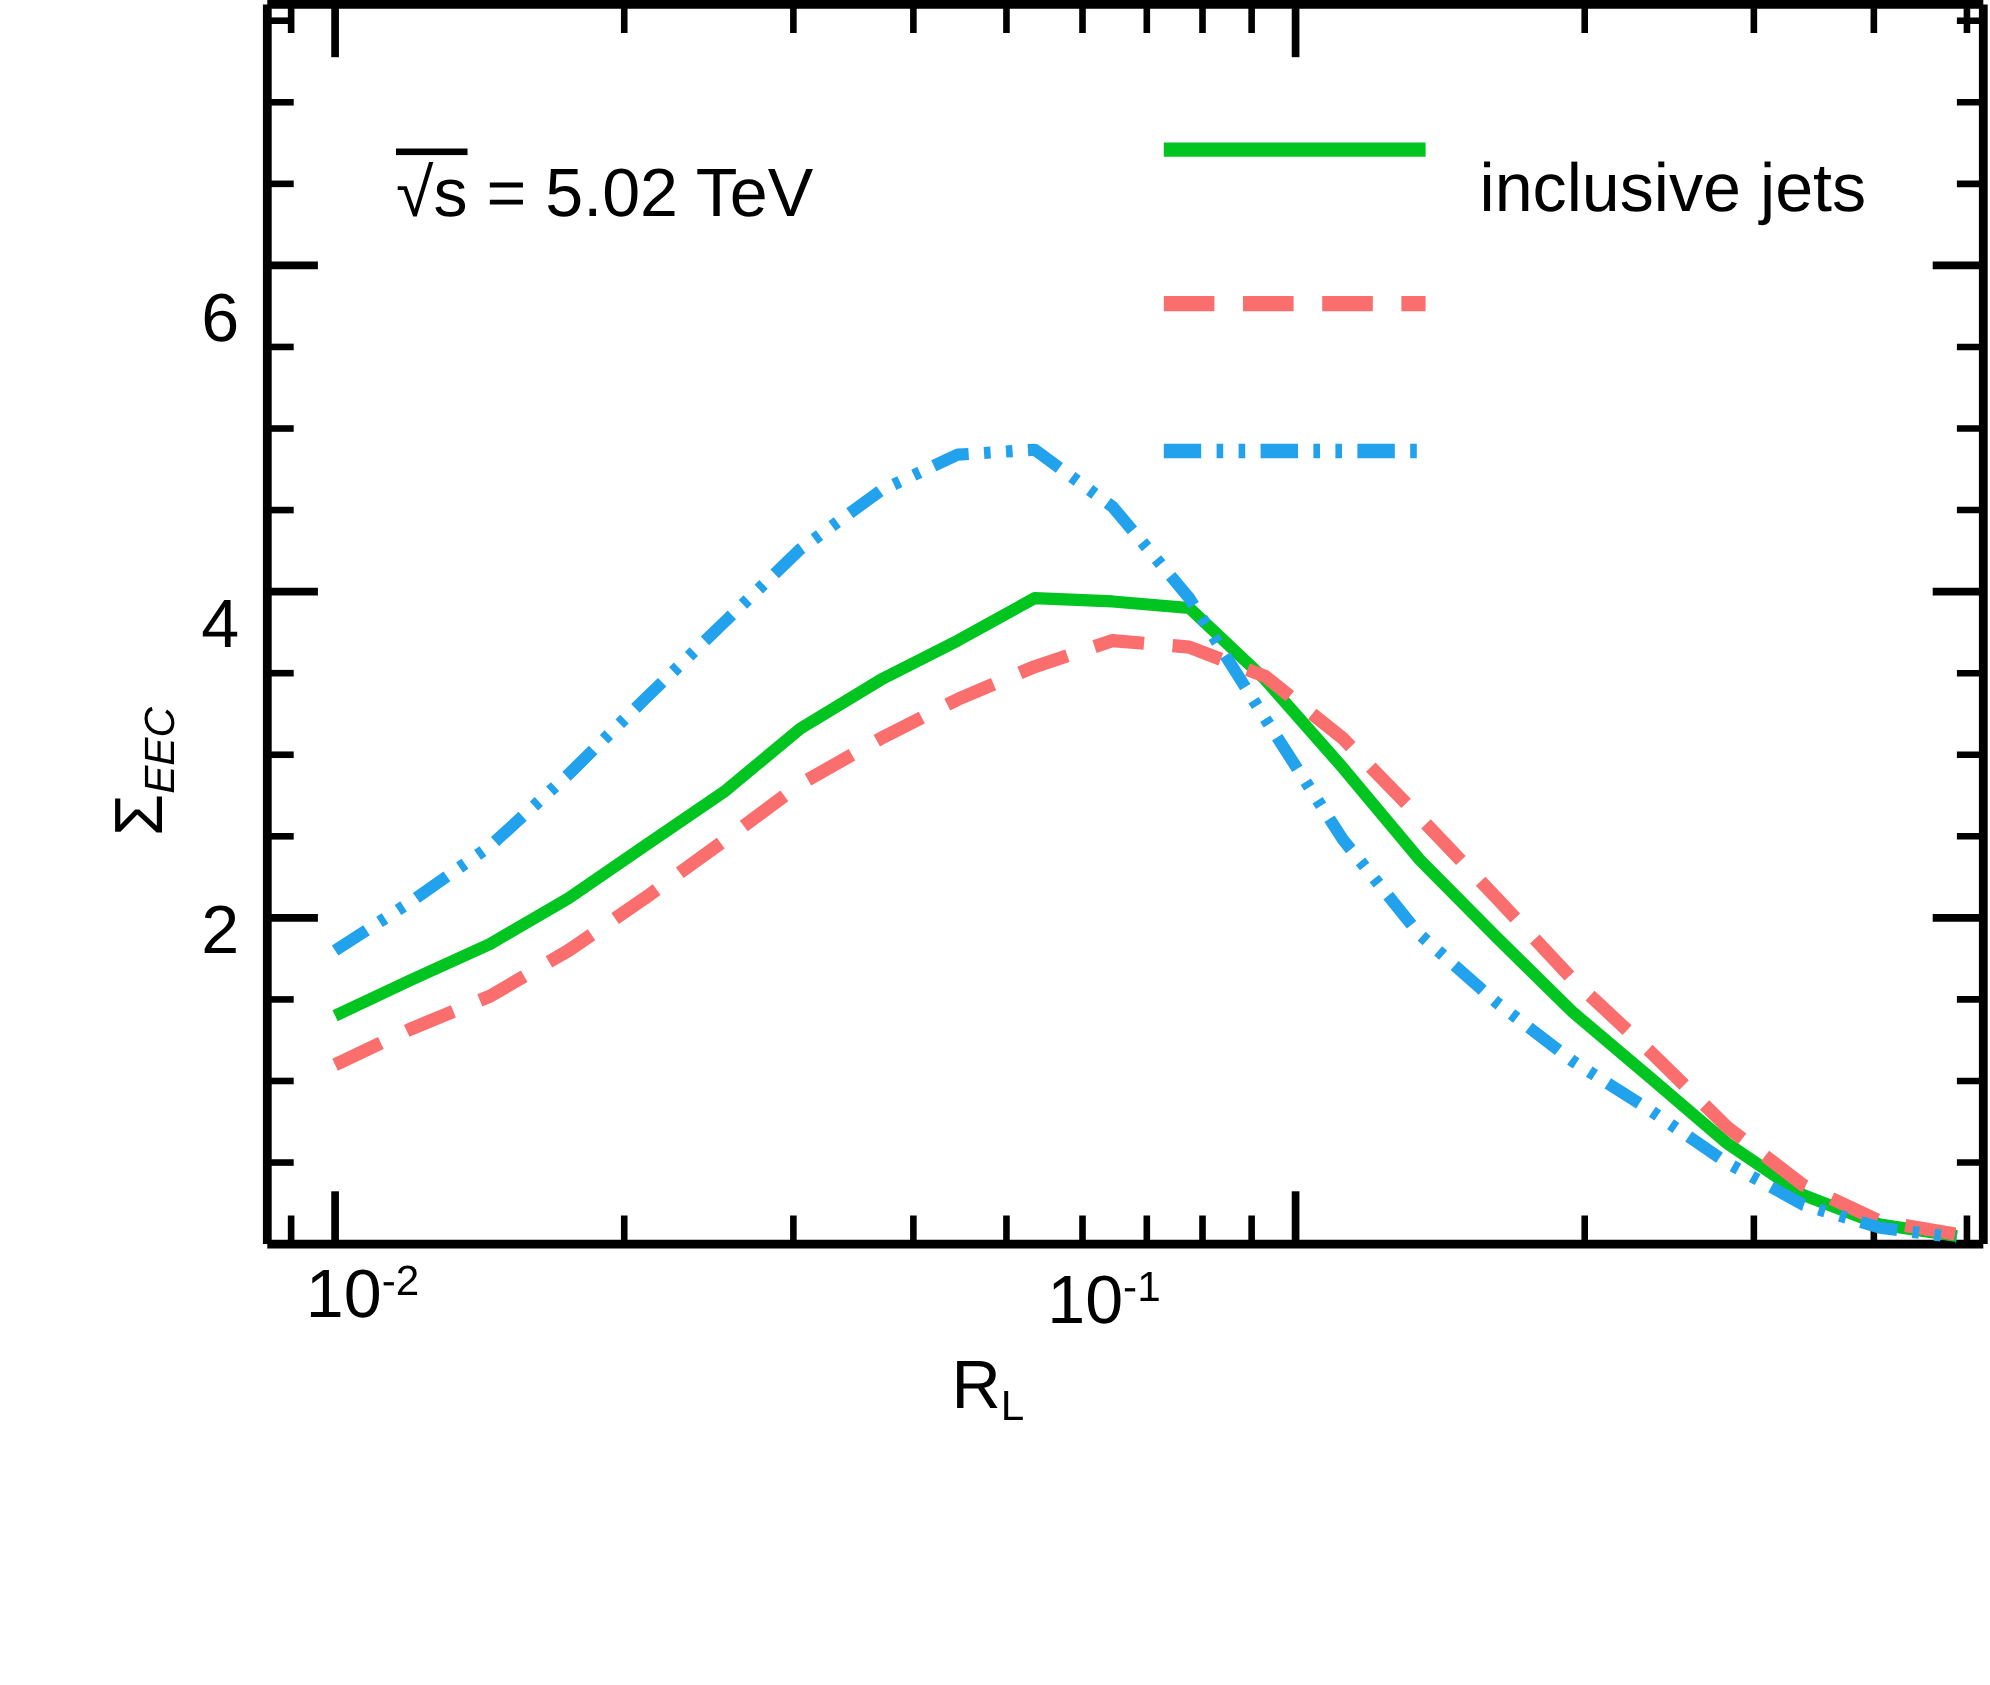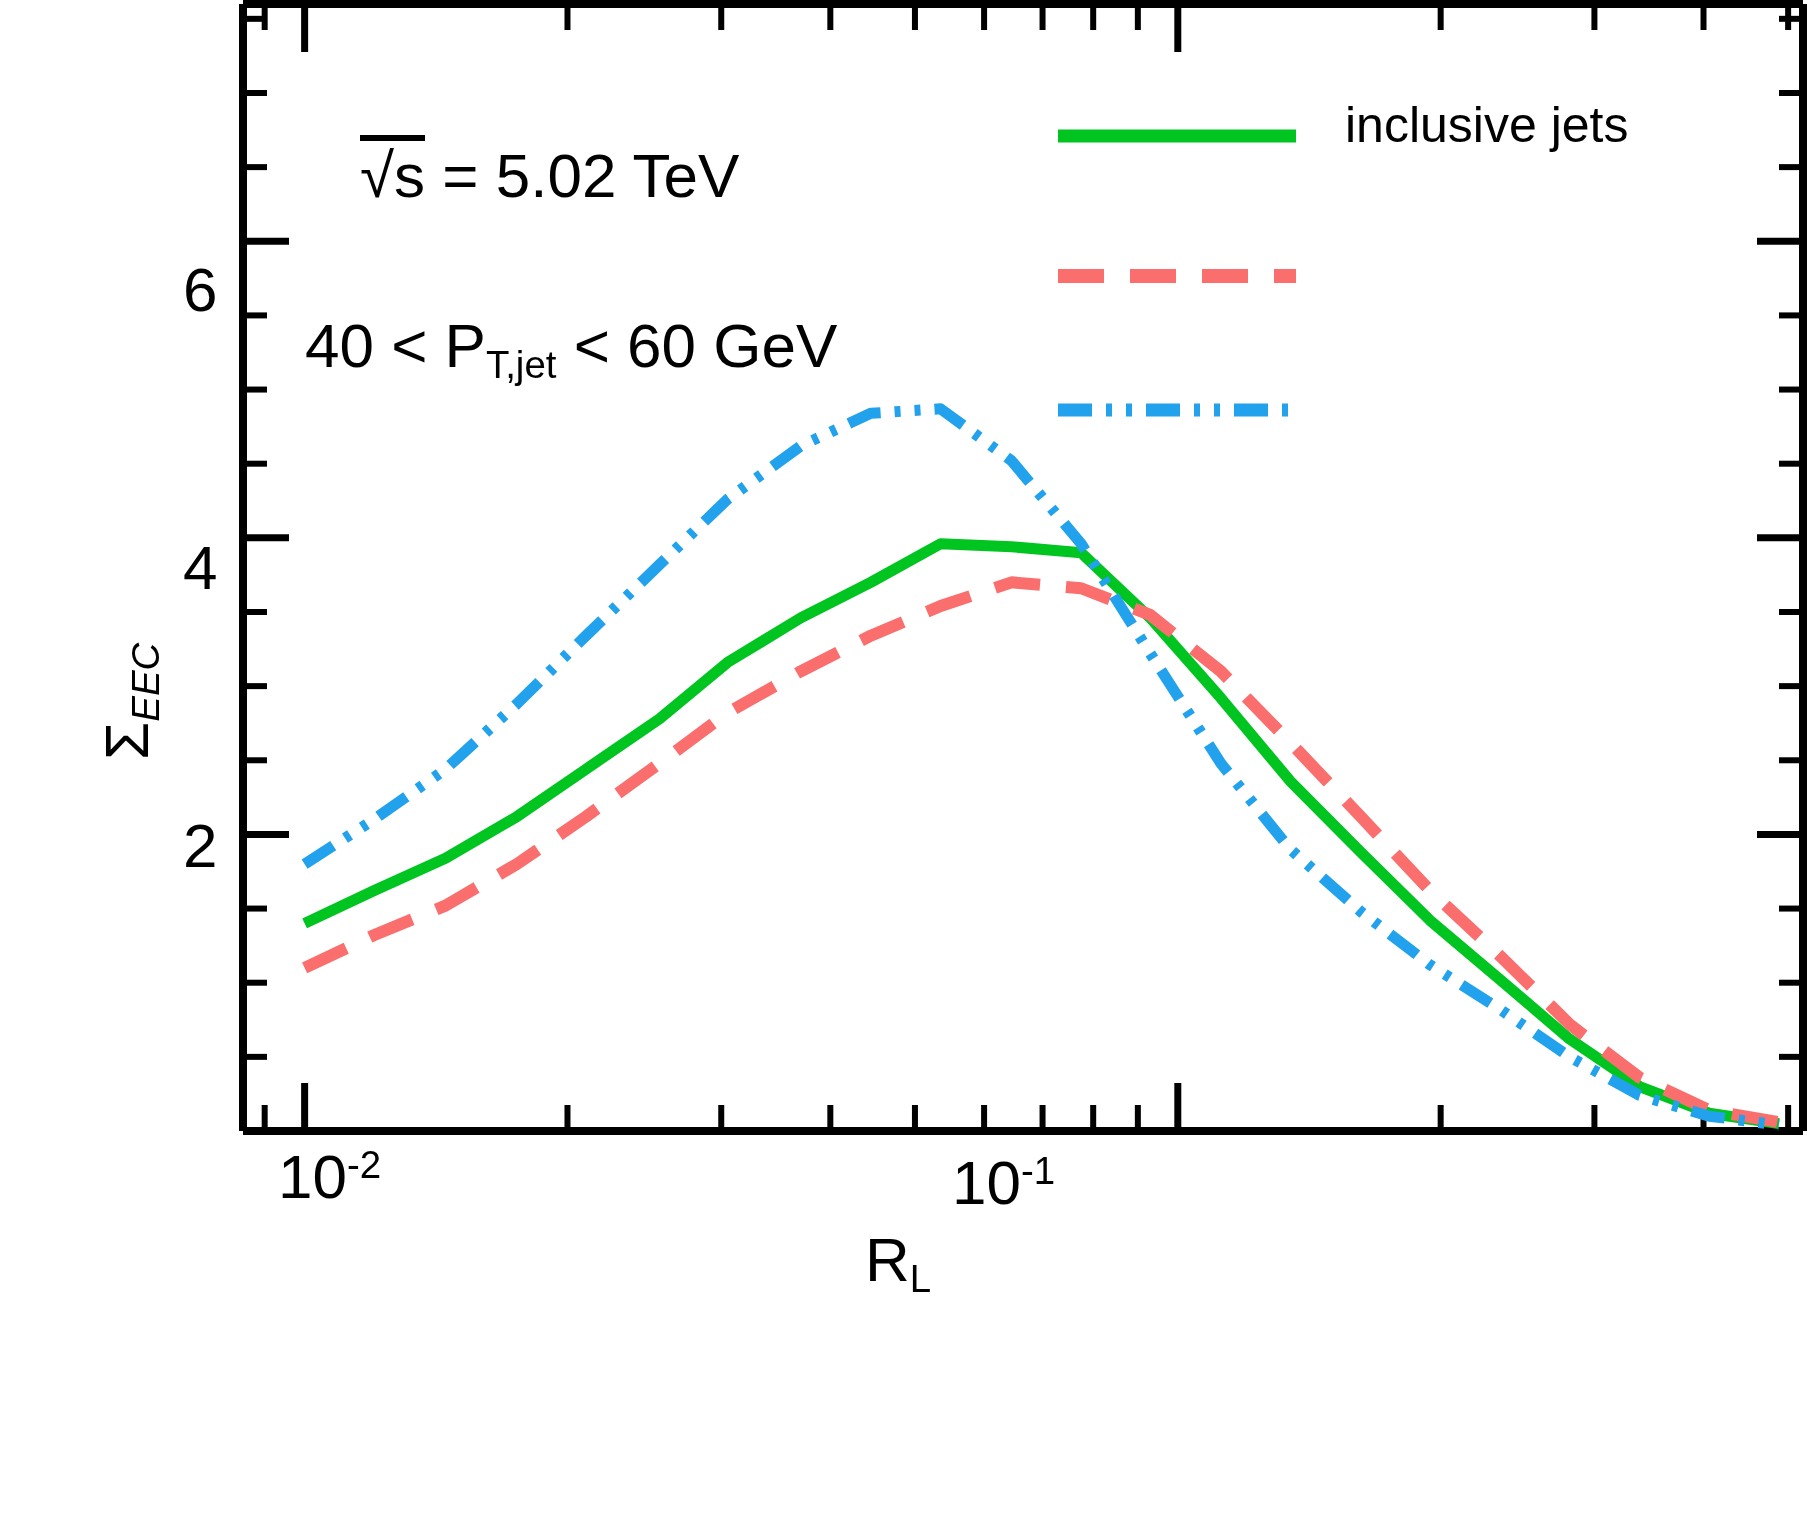--- a/index.html
+++ b/index.html
@@ -5,21 +5,21 @@
 <style>
   html,body{margin:0;padding:0;background:#ffffff;}
   body{width:1809px;height:1532px;overflow:hidden;
        font-family:"Liberation Sans","DejaVu Sans",sans-serif;color:#000;}
   #root{position:relative;width:1809px;height:1532px;background:#fff;}
   #figure{position:absolute;left:0;top:0;width:1809px;height:1532px;}
   .ovl{position:absolute;}
   .axtitle{font-size:62px;line-height:1;}
   .ticklbl{font-size:62px;line-height:1;}
   .ann{font-size:62px;line-height:1;white-space:nowrap;}
-  .legtext{font-size:50px;line-height:1;white-space:nowrap;}
+  .legtext{font-size:62px;line-height:1;white-space:nowrap;margin-top:41px;}
   sub{font-size:0.62em;vertical-align:-0.28em;}
   sup{font-size:0.62em;vertical-align:0.52em;}
   .ylab{transform-origin:0 0;}
 </style>
 </head>
 <body>
 
 <div id="root">
 
   <svg id="figure" viewBox="0 0 1809 1532" xmlns="http://www.w3.org/2000/svg">
@@ -127,19 +127,16 @@
   </div>
 
   <div class="ovl ticklbl" style="left:183px; top:815px;">2</div>
   <div class="ovl ticklbl" style="left:183px; top:537px;">4</div>
   <div class="ovl ticklbl" style="left:183px; top:259px;">6</div>
 
   <div class="ovl ann" style="left:360px; top:145px;">
     <span style="text-decoration:overline;">√s</span><span> = 5.02 TeV</span>
   </div>
 
-  <div class="ovl ann" style="left:305px; top:315px;">
-    <span>40 &lt; P</span><sub>T,jet</sub><span> &lt; 60 GeV</span>
-  </div>
 
   <div class="ovl legtext" style="left:1345px; top:100px;">inclusive jets</div>
 
 </div>
 
 </body></html>

